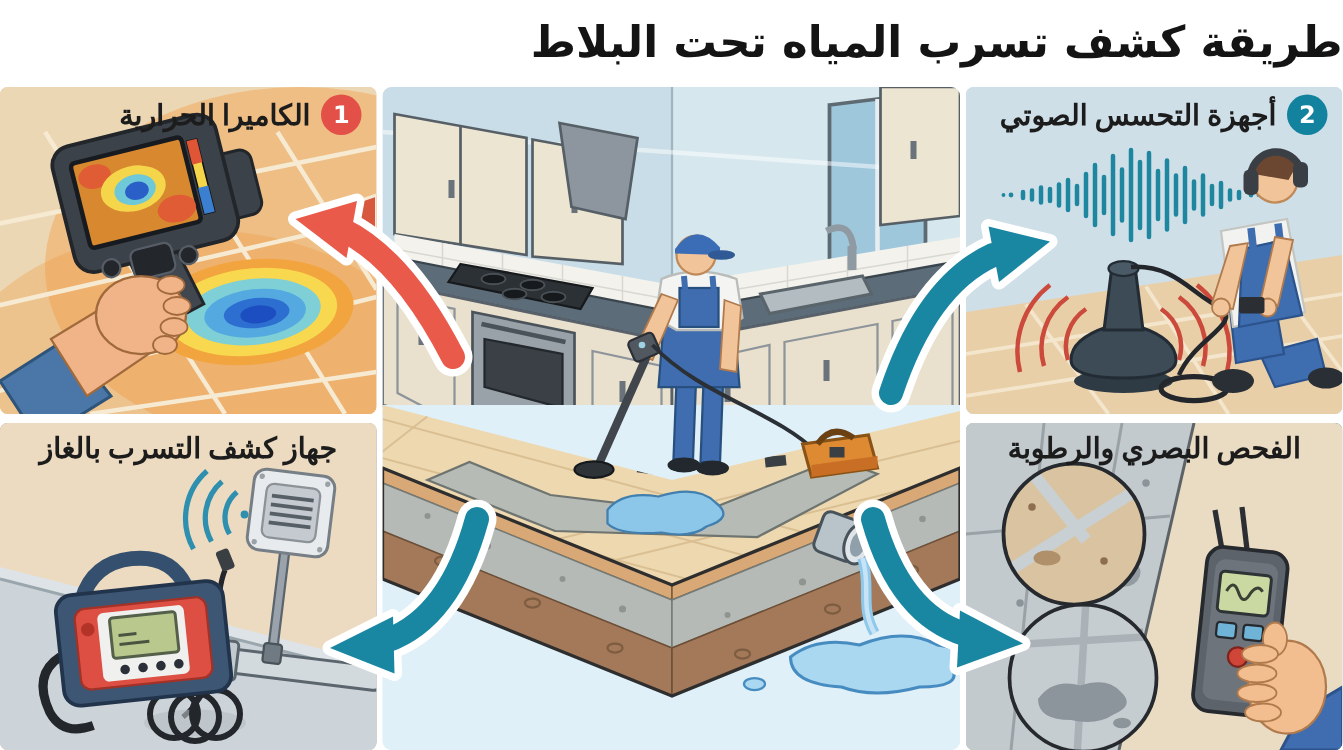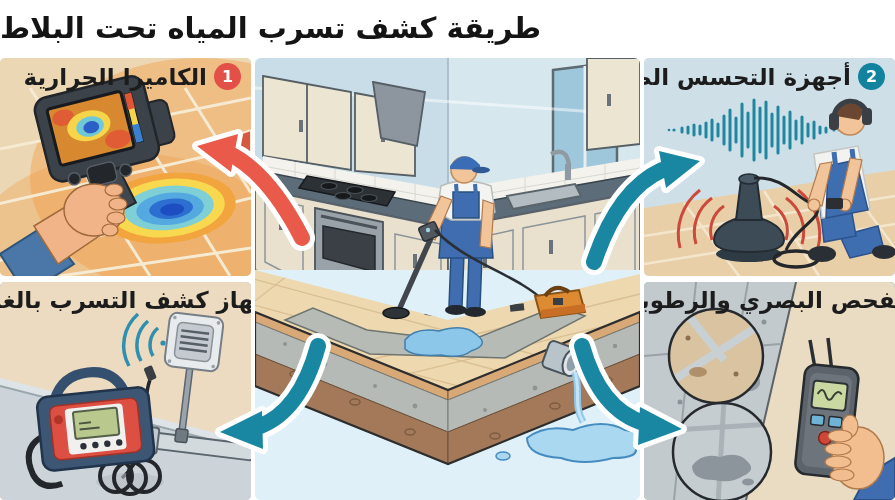--- a/index.html
+++ b/index.html
@@ -1,30 +1,30 @@
 <!DOCTYPE html>
 <html lang="ar"><head>
 <meta charset="utf-8">
 <style>
   html,body{margin:0;padding:0;background:#ffffff;}
   .page{position:relative;width:895px;height:500px;background:#ffffff;overflow:hidden;
         font-family:"DejaVu Sans",sans-serif;}
   .title-bar{position:absolute;top:0;left:0;width:895px;height:56px;
-             display:flex;align-items:center;justify-content:flex-start;}
+             display:flex;align-items:center;justify-content:flex-end;}
   .title-bar h1{margin:0;font-size:29px;font-weight:700;color:#141414;direction:rtl;letter-spacing:0;}
   .panel{position:absolute;border-radius:5px;overflow:hidden;}
   .panel svg{position:absolute;top:0;left:0;display:block;}
   .panel-thermal{left:0;top:58px;width:251px;height:218px;background:#ecdbc0;}
   .panel-gas{left:0;top:282px;width:251px;height:218px;background:#a3a3a3;}
   .panel-acoustic{left:644px;top:58px;width:251px;height:218px;background:#cddee8;}
   .panel-visual{left:644px;top:282px;width:251px;height:218px;background:#0f766e;}
   .panel-center{left:255px;top:58px;width:385px;height:442px;background:#dff0f8;border-radius:6px;}
   .heading{position:absolute;top:5px;left:0;right:0;z-index:5;display:flex;direction:rtl;
            align-items:center;gap:7px;padding:0 10px;}
-  .heading .txt{font-size:23px;font-weight:700;color:#1c1c1c;white-space:nowrap;}
+  .heading .txt{font-size:19px;font-weight:700;color:#1c1c1c;white-space:nowrap;font-family:Liberation Serif, serif;}
   .heading.right-align{justify-content:flex-start;} 
   .heading.center-align{justify-content:center;}
   .badge{width:27px;height:27px;border-radius:50%;display:flex;align-items:center;justify-content:center;
          color:#ffffff;font-size:16px;font-weight:700;flex:0 0 auto;}
   .badge-red{background:#e25048;}
   .badge-teal{background:#12829e;}
   .arrow-overlay{position:absolute;top:0;left:0;z-index:8;pointer-events:none;}
 </style>
 </head>
 <body>

